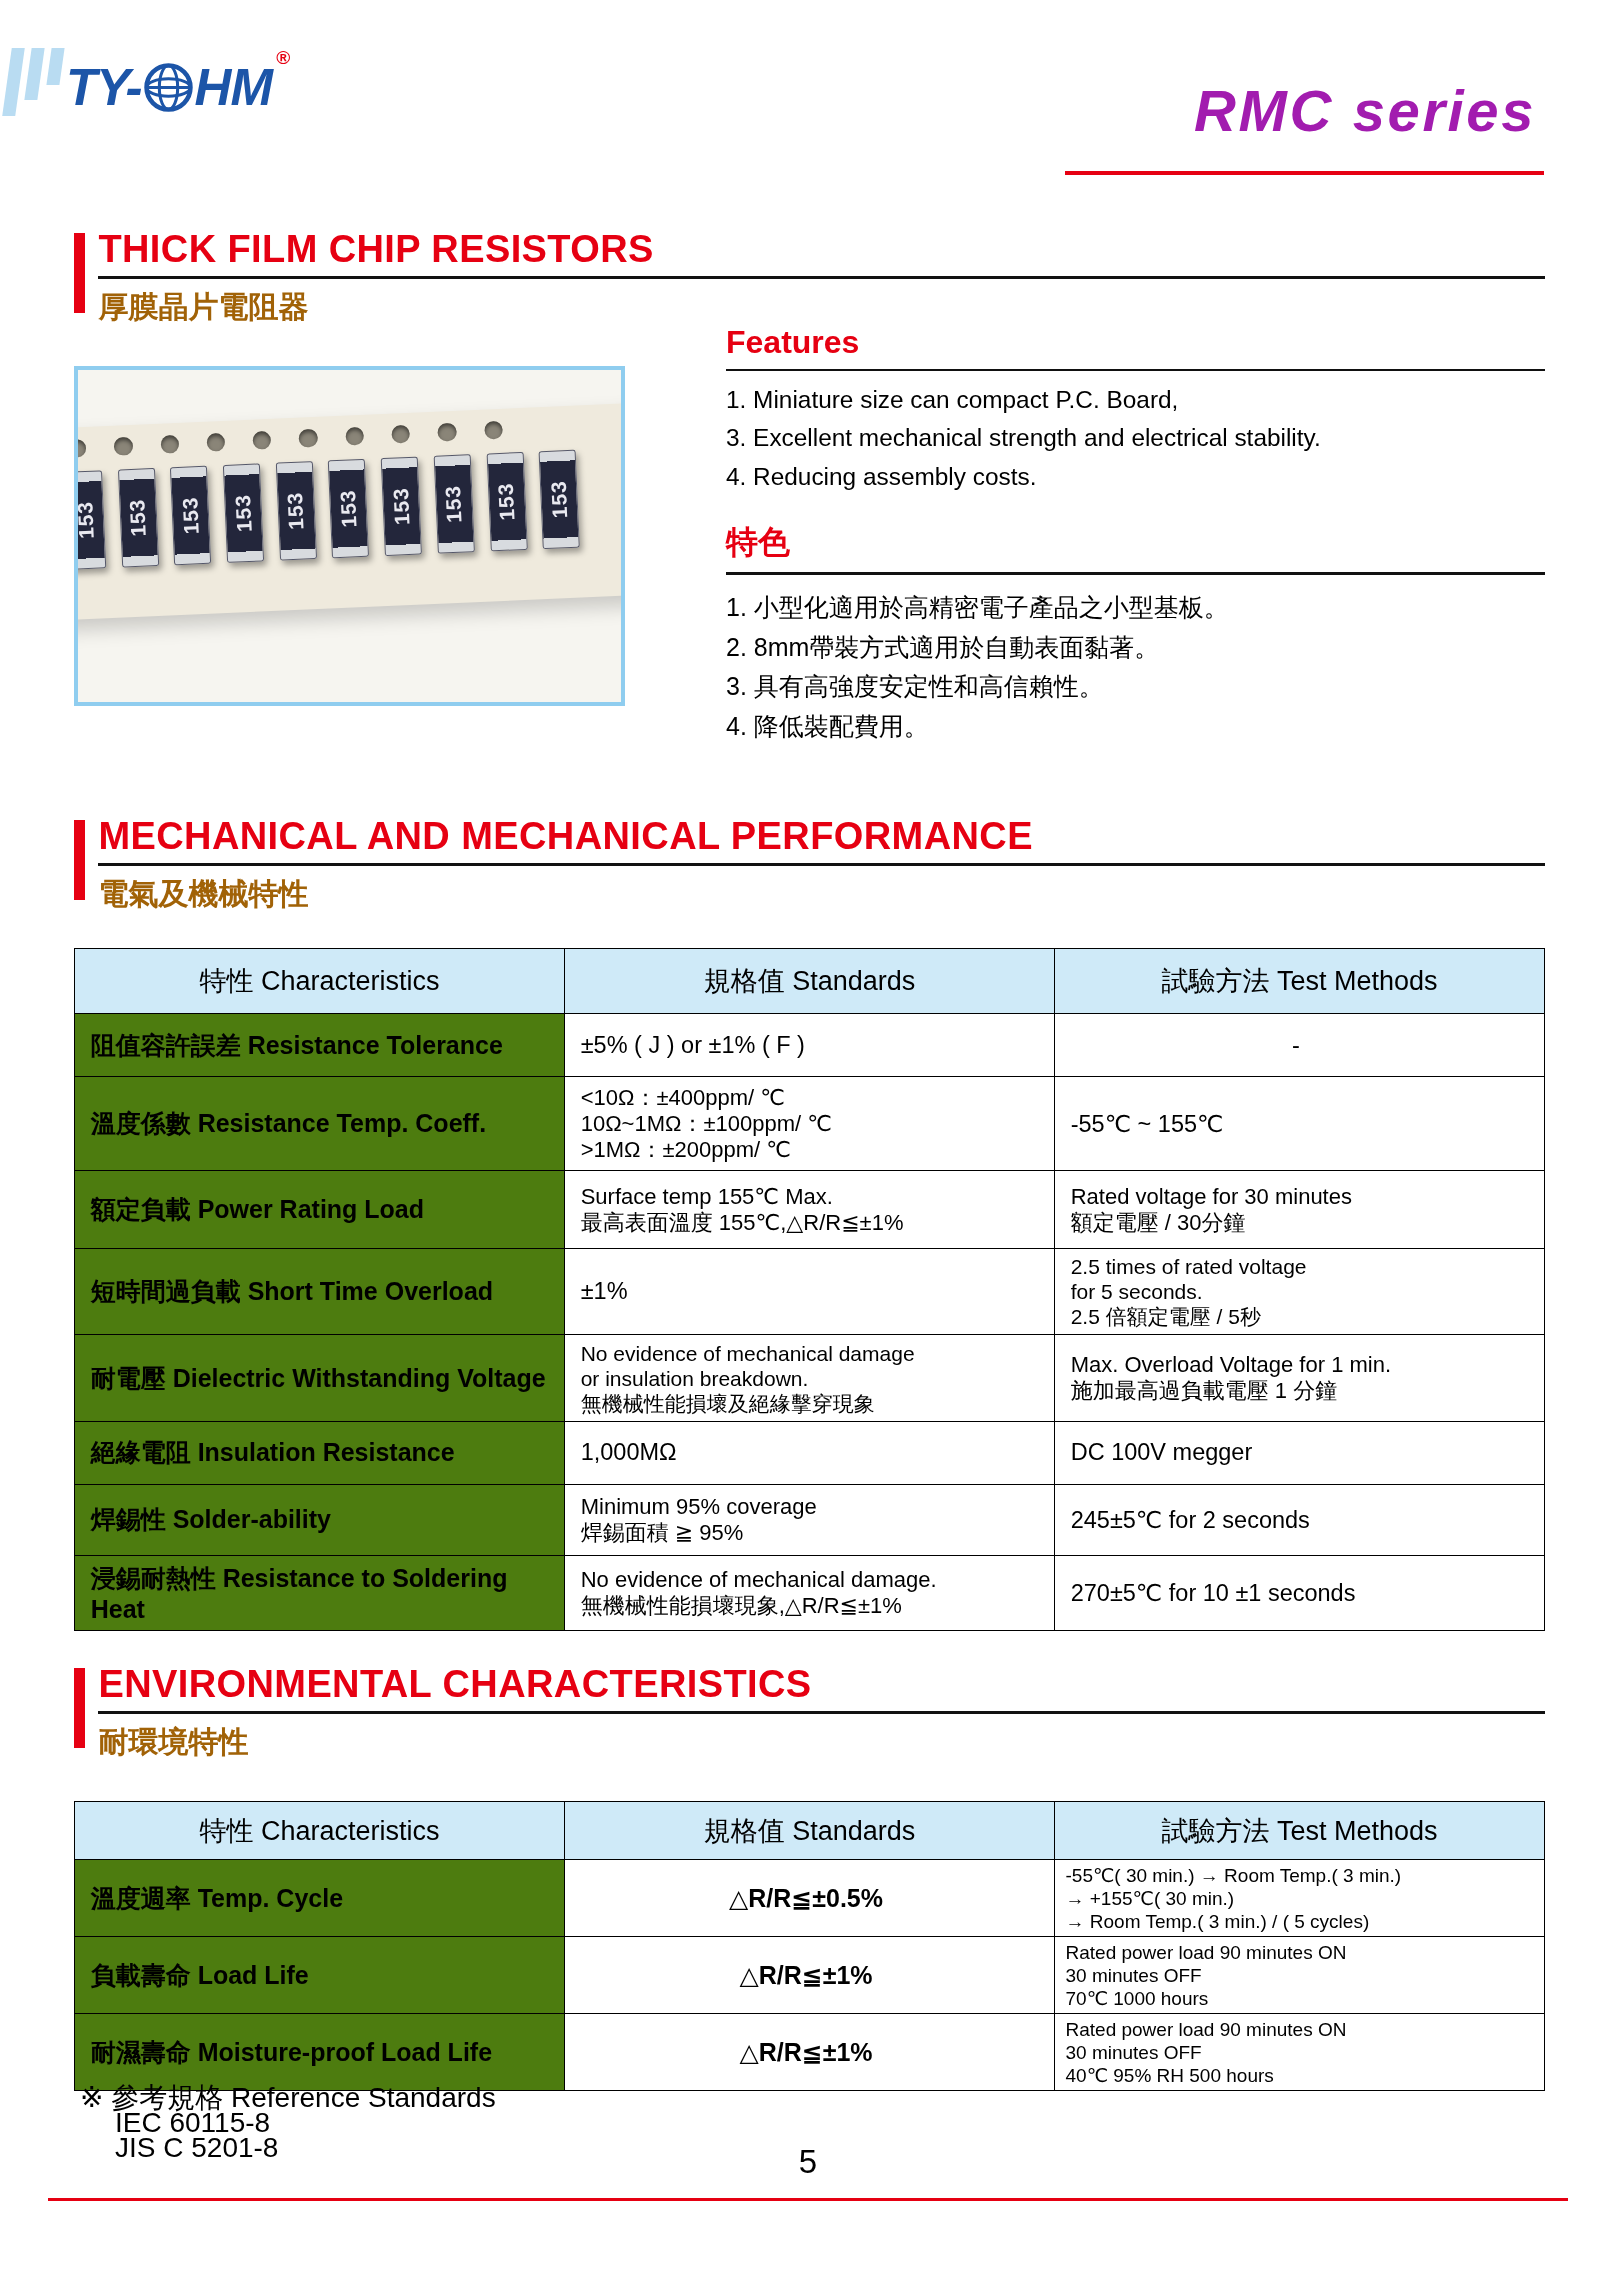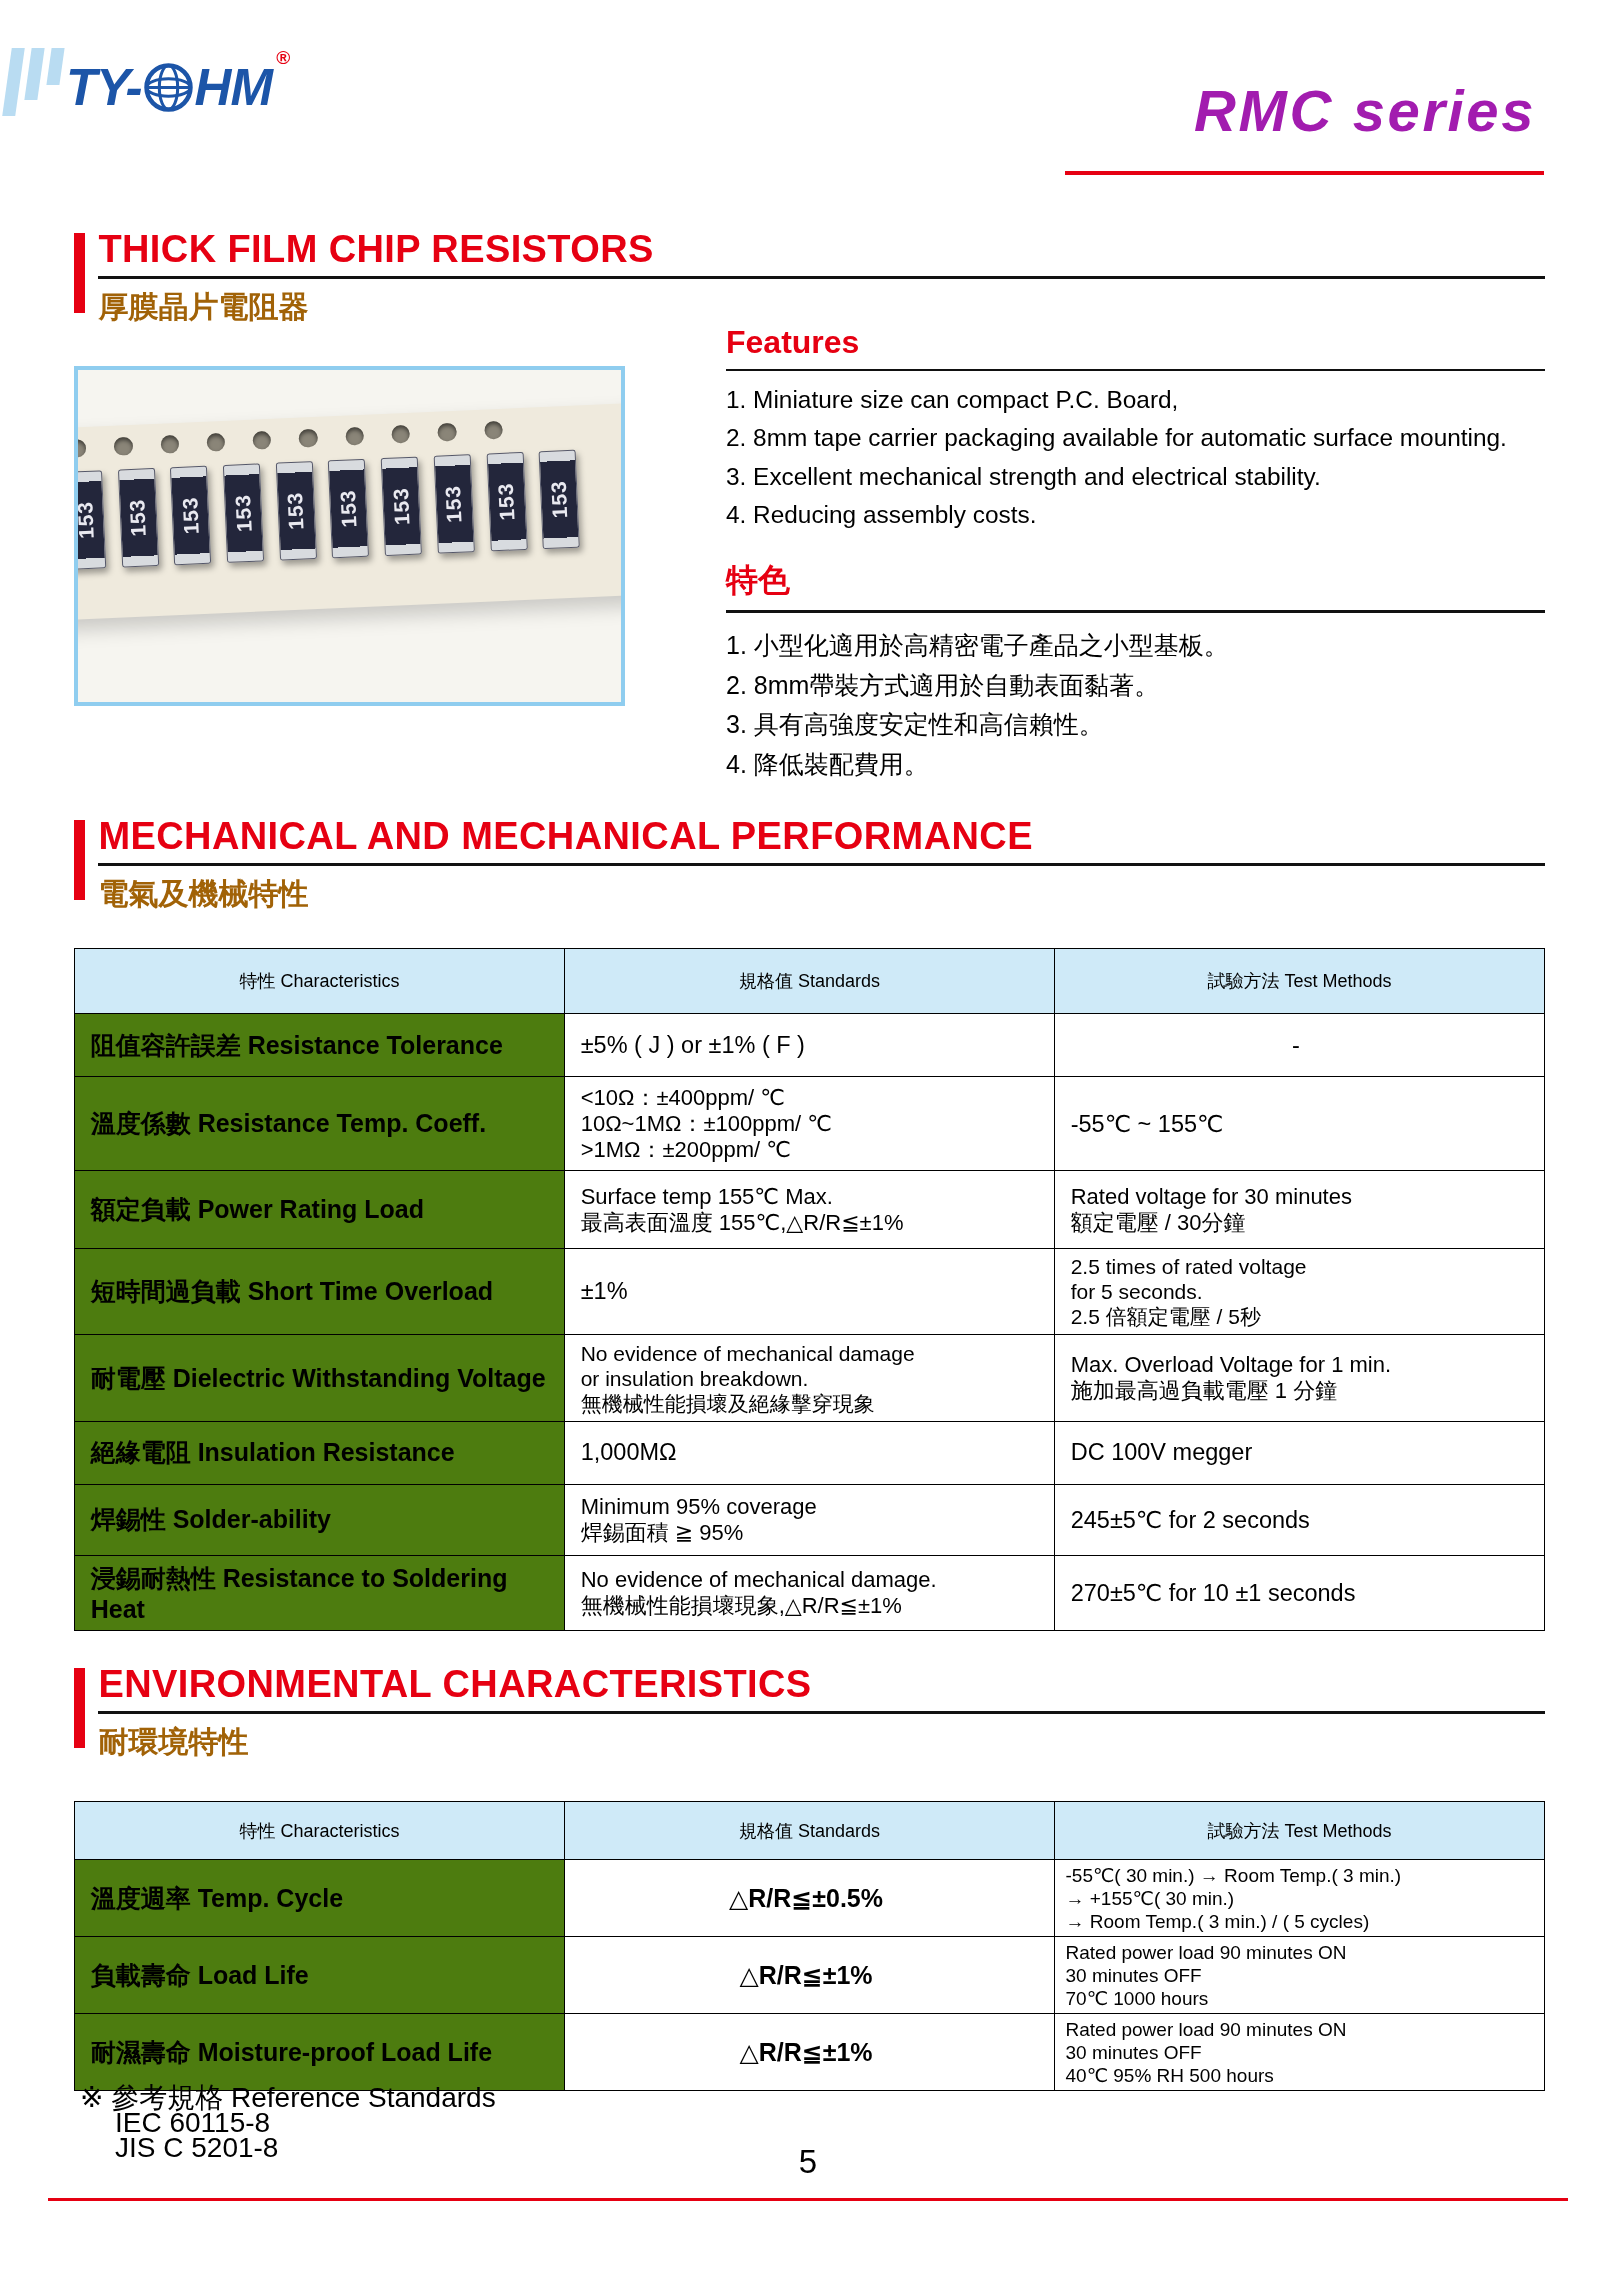--- a/index.html
+++ b/index.html
@@ -51,21 +51,21 @@
   .feat-rule{height:2.6px;background:#111;margin-bottom:13px;}
   .feat-item{font-size:24.4px;line-height:32px;padding-left:35px;text-indent:-35px;margin-bottom:6.1px;}
   .features-zh{margin-top:28px;}
   .feat-item.zh{font-size:25px;line-height:38px;margin-bottom:1.7px;}
 
   
   .spec-table{position:absolute;left:74px;width:1471px;border-collapse:collapse;table-layout:fixed;background:#fff;}
   #table1{top:948px;}
   #table2{top:1801px;}
   .spec-table th,.spec-table td{border:1.7px solid #000;vertical-align:middle;}
-  .spec-table th{background:#cfeaf8;font-size:18px;font-weight:normal;text-align:center;}
+  .spec-table th{background:#cfeaf8;font-size:27px;font-weight:normal;text-align:center;}
   td.c1{background:#4d7c0f;font-size:25px;padding:5.2px 8.7px 5.2px 15.7px;font-weight:bold;}
   td.c2{font-size:23.5px;padding:5.2px 7px 5.2px 15.7px;white-space:pre-line;}
   td.c3{font-size:23.5px;padding:5.2px 7px 5.2px 15.7px;white-space:pre-line;}
   td.sm{font-size:22px;line-height:26px;}
   td.xs{font-size:21px;line-height:25px;}
   td.ctr{text-align:center;padding-left:0;}
   td.t2-std{text-align:center;padding-left:0;font-weight:bold;font-size:25px;}
   td.t2-test{font-size:19px;line-height:23px;padding:3.5px 5.2px 3.5px 10.5px;white-space:pre-line;}
 
   
@@ -153,21 +153,20 @@
             <span class="chip-mark">153</span>
           </div>
       </div>
     </div>
   </div>
 
   <div class="features">
     <div class="feat-head">Features</div>
     <div class="feat-rule"></div>
     <div class="feat-item">1. Miniature size can compact P.C. Board,</div>
-    <div class="feat-item">2. 8mm tape carrier packaging available for automatic surface mounting.</div>
     <div class="feat-item">3. Excellent mechanical strength and electrical stability.</div>
     <div class="feat-item">4. Reducing assembly costs.</div>
 
     <div class="features-zh">
       <div class="feat-head">特色</div>
       <div class="feat-rule"></div>
       <div class="feat-item zh">1. 小型化適用於高精密電子產品之小型基板。</div>
       <div class="feat-item zh">2. 8mm帶裝方式適用於自動表面黏著。</div>
       <div class="feat-item zh">3. 具有高強度安定性和高信賴性。</div>
       <div class="feat-item zh">4. 降低裝配費用。</div>

